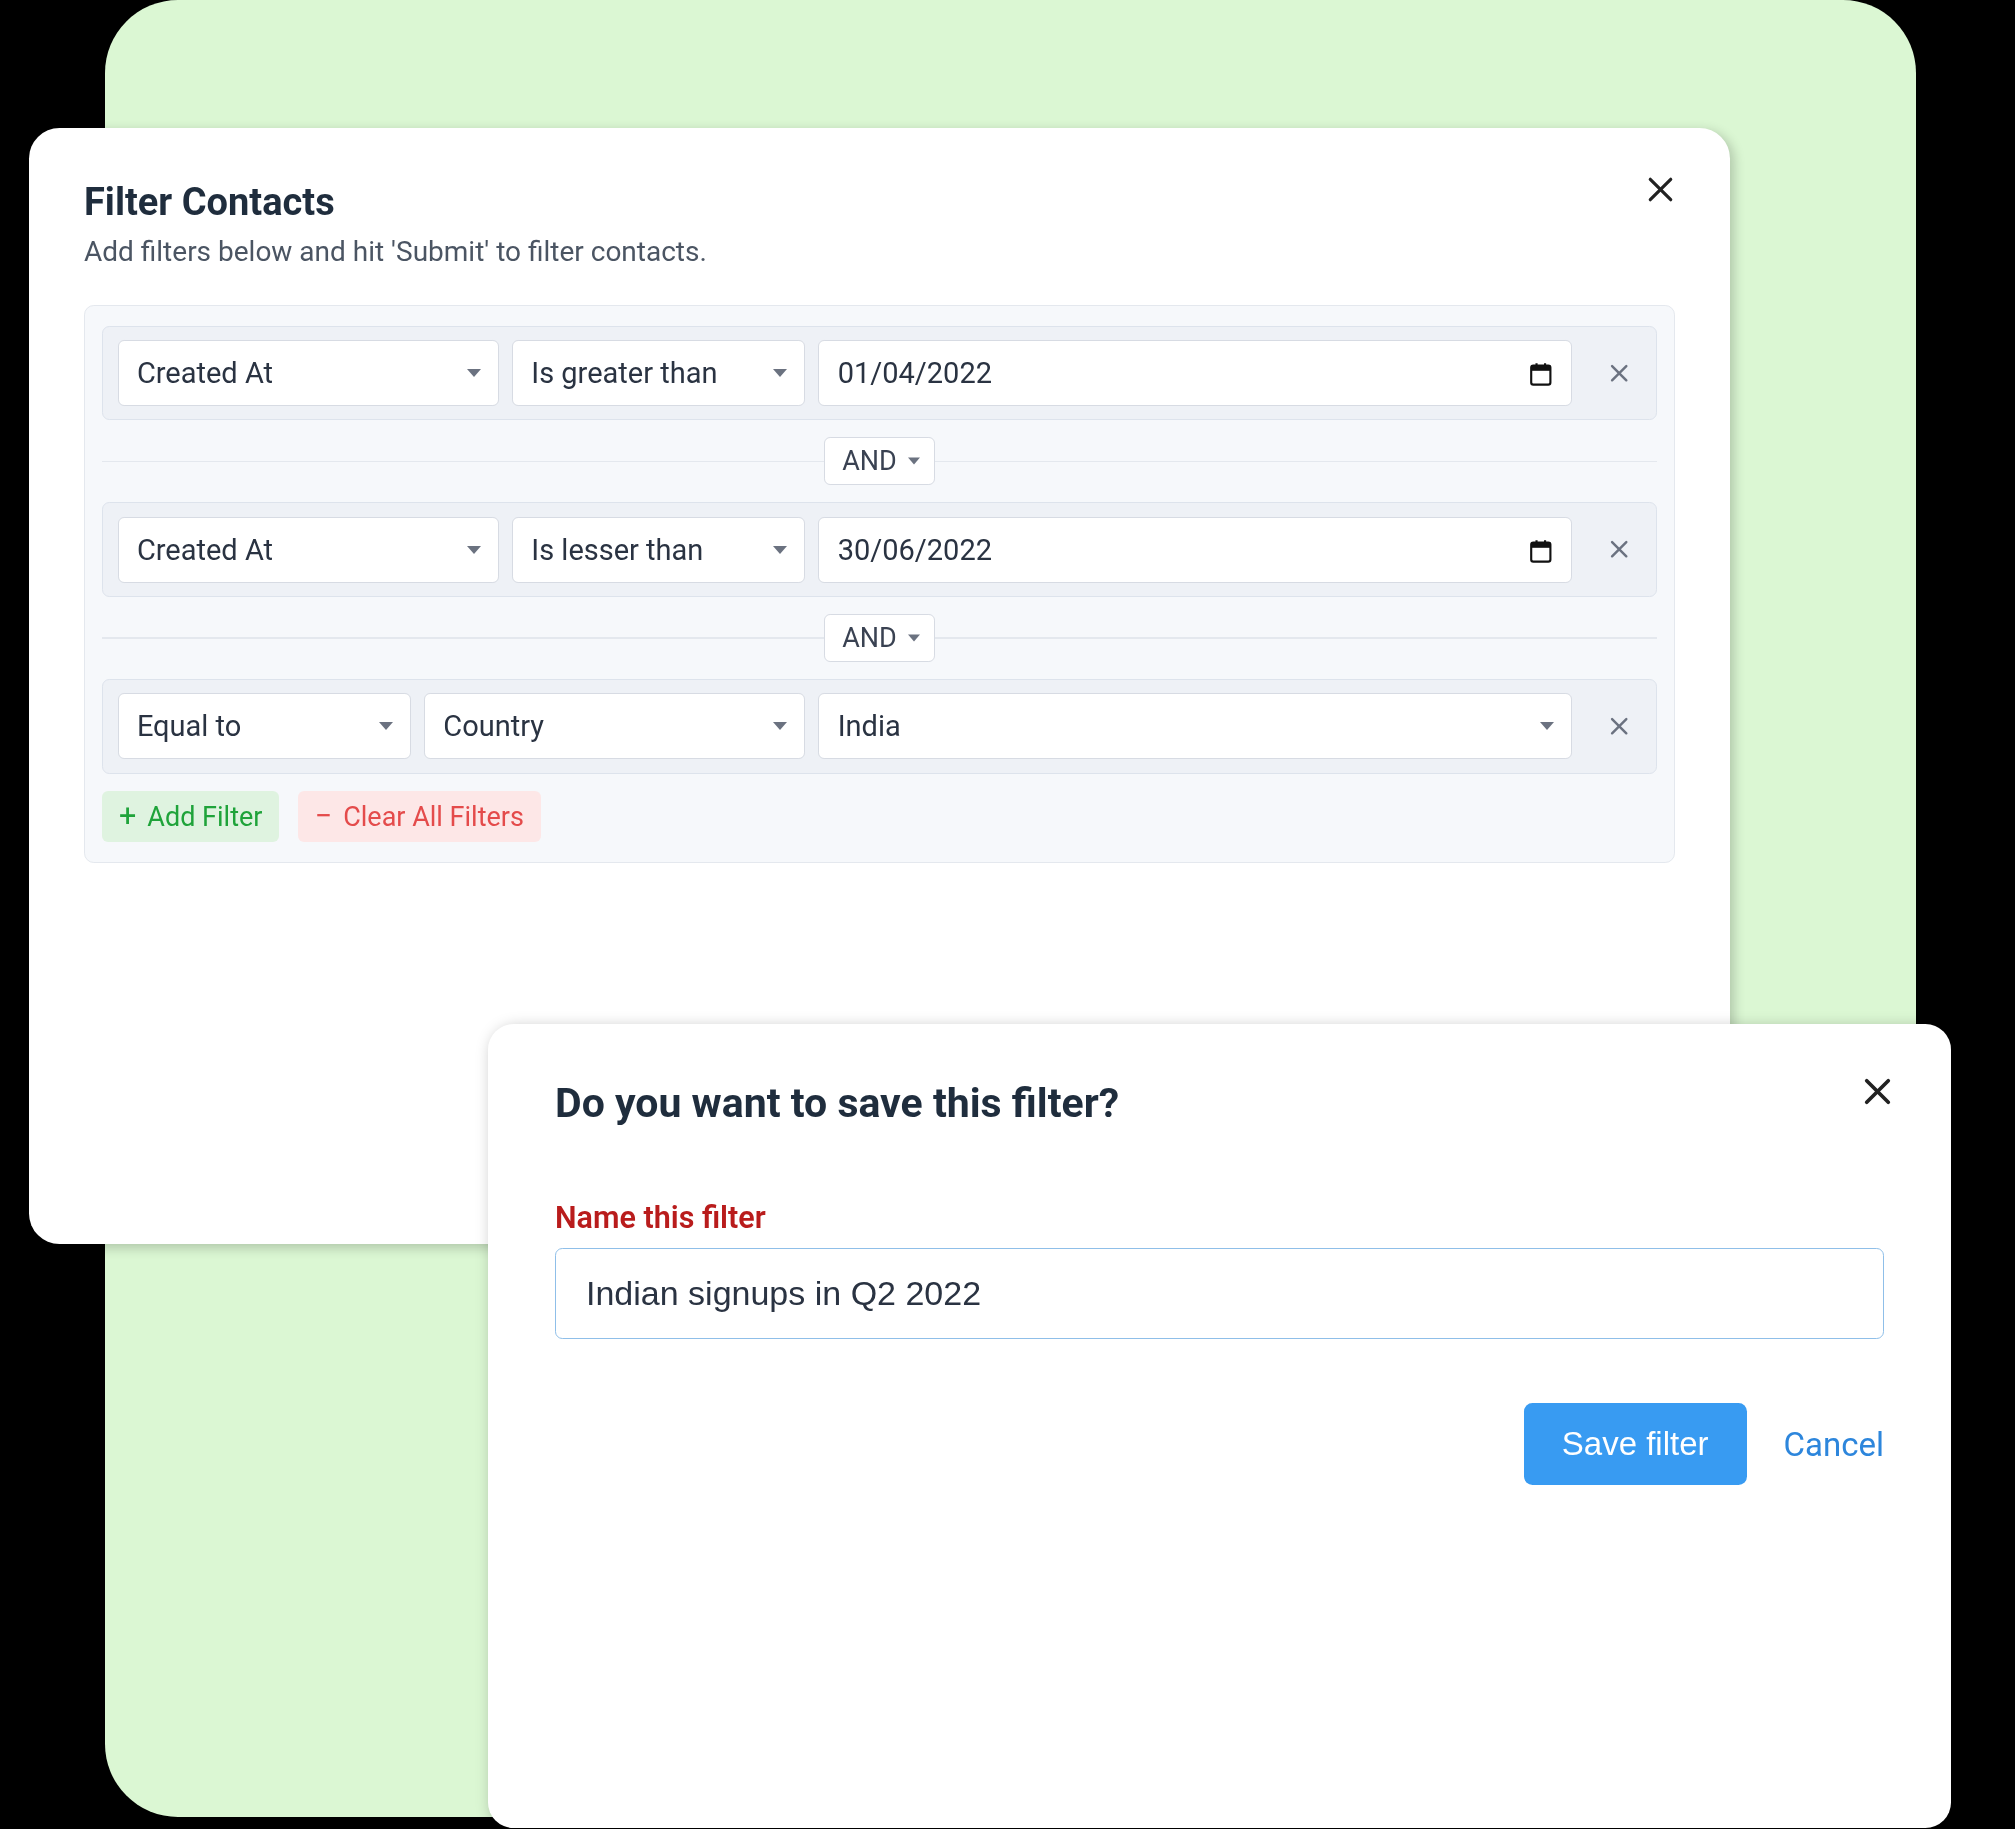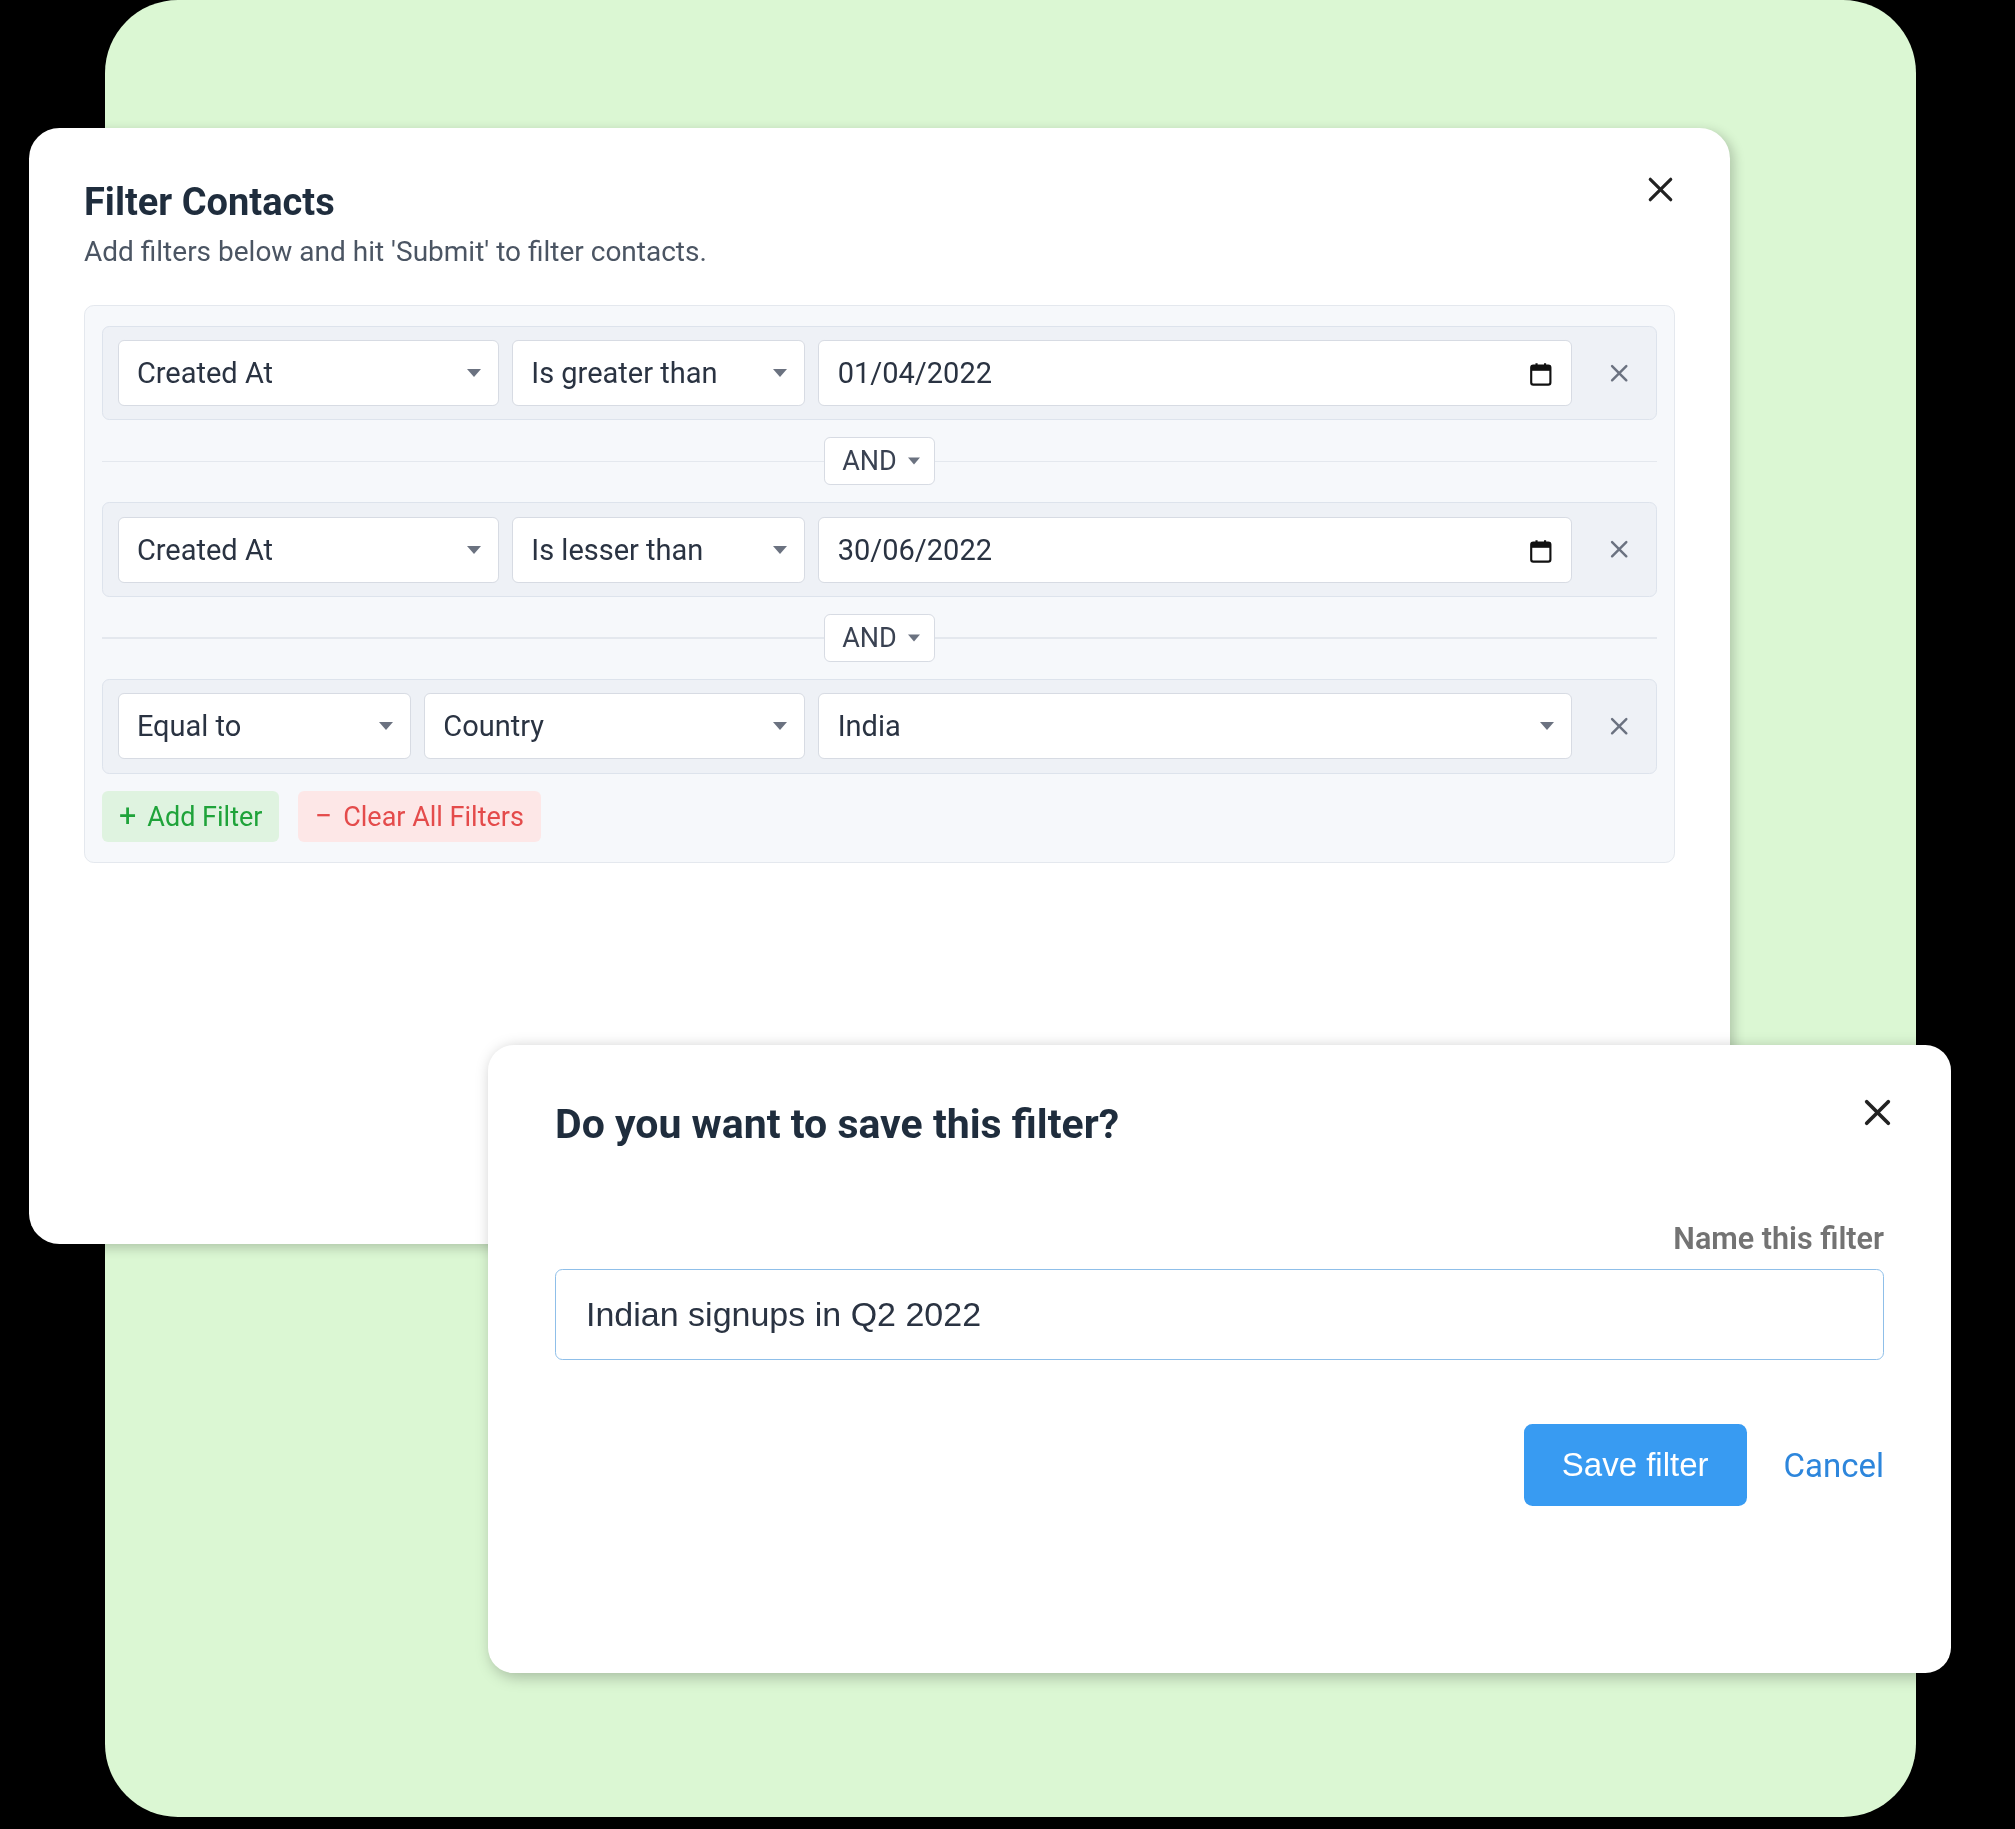--- a/index.html
+++ b/index.html
@@ -172,48 +172,46 @@
     font-weight: 400;
     line-height: 1;
   }
 
   
   .save-modal {
     position: absolute;
     left: 488px;
     top: 1024px;
     width: 1463px;
-    height: 628px;
+    height: 804px;
     background: #fff;
     border-radius: 25.6px;
     box-shadow: 3.7px 3.7px 14.6px rgba(0,0,0,0.25);
     padding: 55px 67px 0 67px;
-    margin-top: 21px;
   }
   .save-title {
     font-size: 41px;
     font-weight: 700;
     color: #1f2d3d;
     margin-bottom: 73px;
   }
   .save-close {
     position: absolute;
     top: 49px;
     right: 55px;
     width: 37px;
     height: 37px;
     cursor: pointer;
   }
   .save-close svg { width: 100%; height: 100%; }
   .save-label {
     font-size: 30.5px;
     font-weight: 600;
-    color: #737373;
+    color: #b91c1c;
     margin-bottom: 13.4px;
-    text-align: right;
   }
   .name-input {
     width: 100%;
     height: 91px;
     border: 1.2px solid #8fbfe9;
     border-radius: 7.3px;
     font-size: 34px;
     color: #2a3342;
     padding: 0 30px;
     outline: none;

